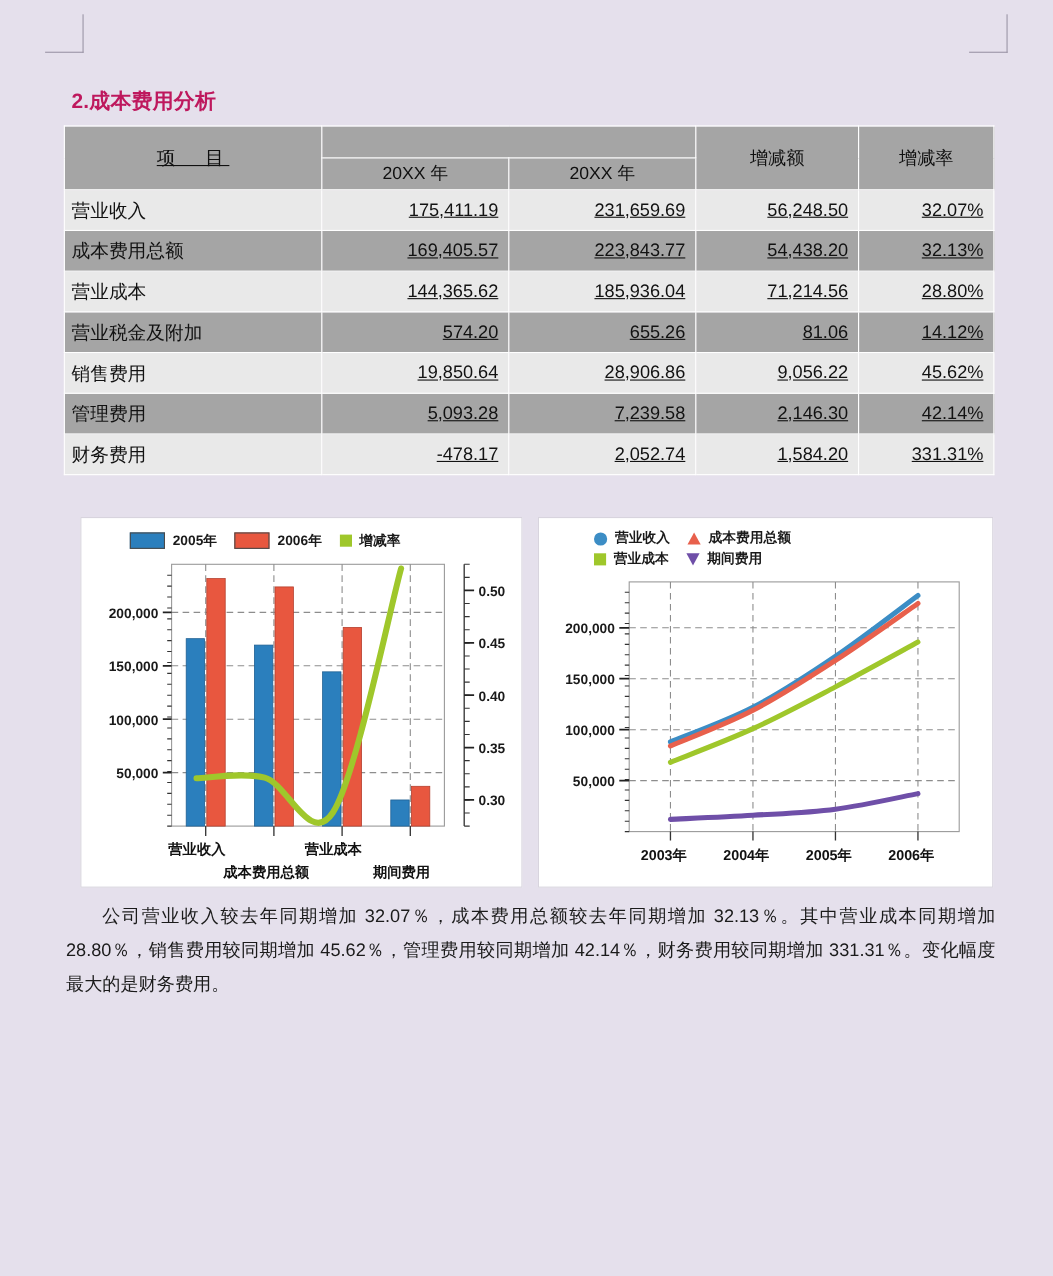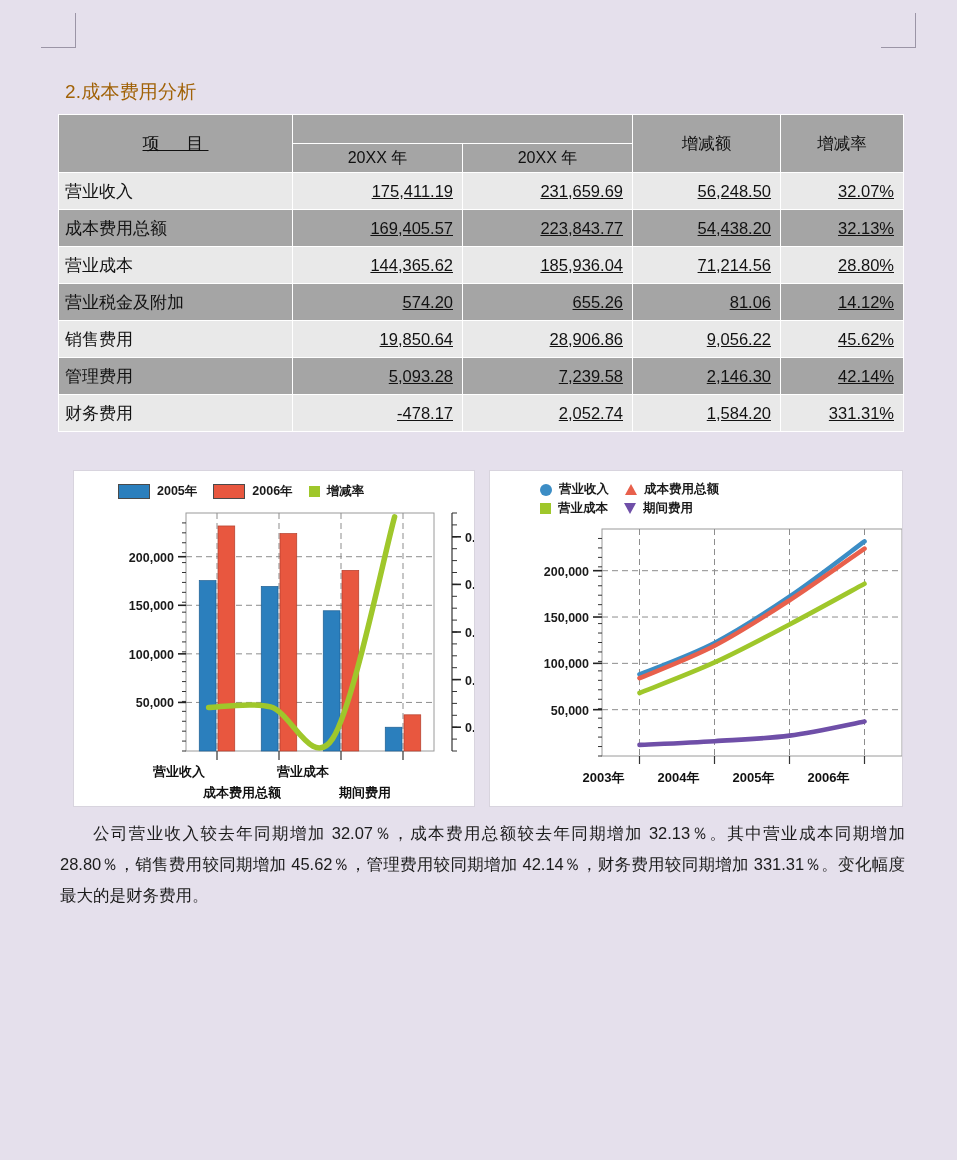--- a/index.html
+++ b/index.html
@@ -35,22 +35,22 @@
     width: 845px;
     height: 1160px;
   }
 
   
   .section-heading {
     position: absolute;
     left: 7px;
     top: 79px;
     font-size: 19px;
-    font-weight: normal;
-    color: #a16207;
+    font-weight: bold;
+    color: #be185d;
     letter-spacing: .2px;
     white-space: nowrap;
   }
 
   
   .fin-table {
     position: absolute;
     left: 0px;
     top: 114px;
     width: 845px;
@@ -104,21 +104,20 @@
     height: 337px;
     display: flex;
     gap: 14px;
   }
   .chart-card {
     background: #ffffff;
     border: 1px solid #d8d4de;
     box-sizing: border-box;
     position: relative;
     overflow: hidden;
-    padding-left: 30px;
   }
   .chart-card.left  { width: 402px; height: 337px; }
   .chart-card.right { width: 414px; height: 337px; }
 
   
   .legend {
     position: absolute;
     display: flex;
     align-items: center;
     font-size: 12.5px;

